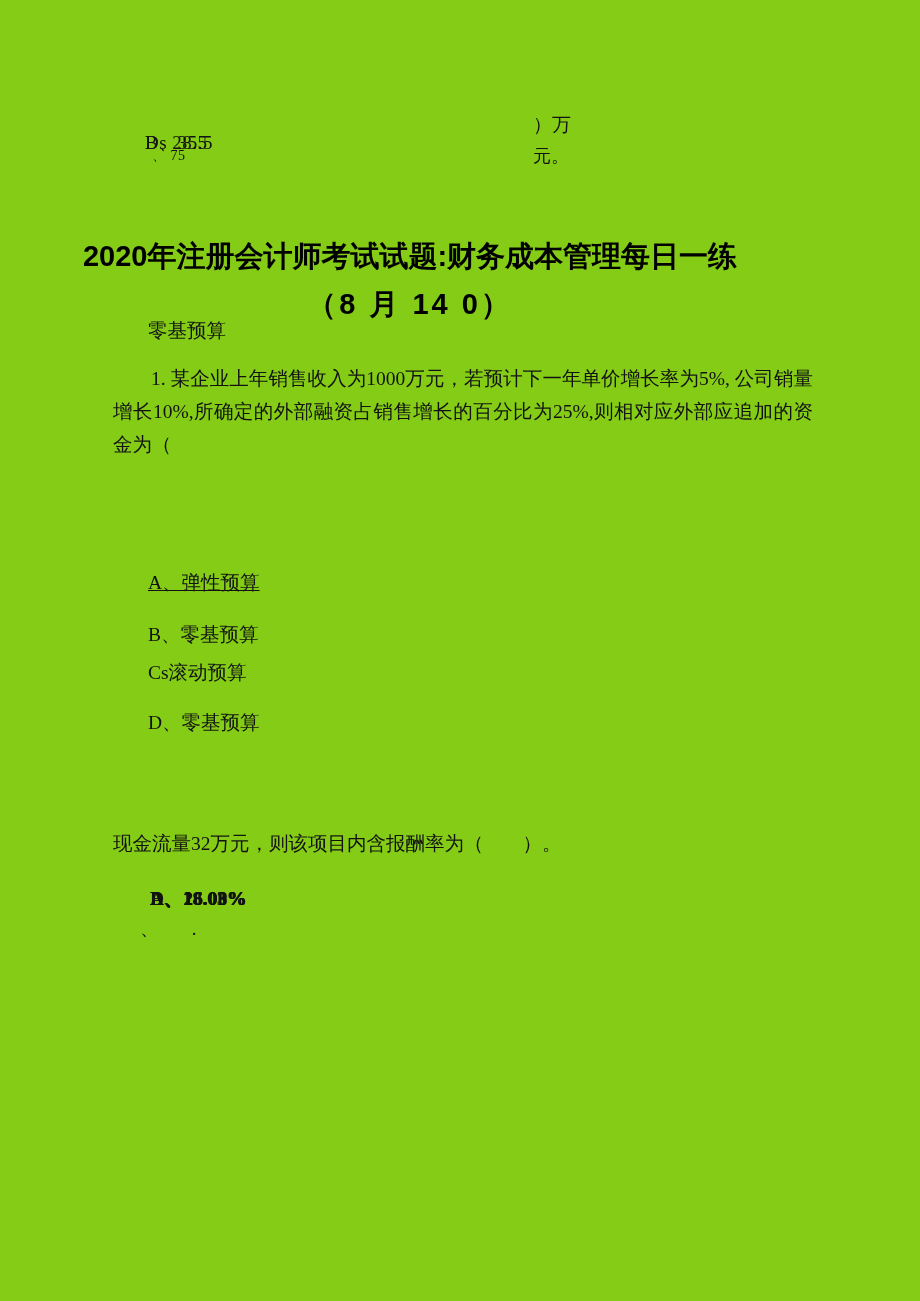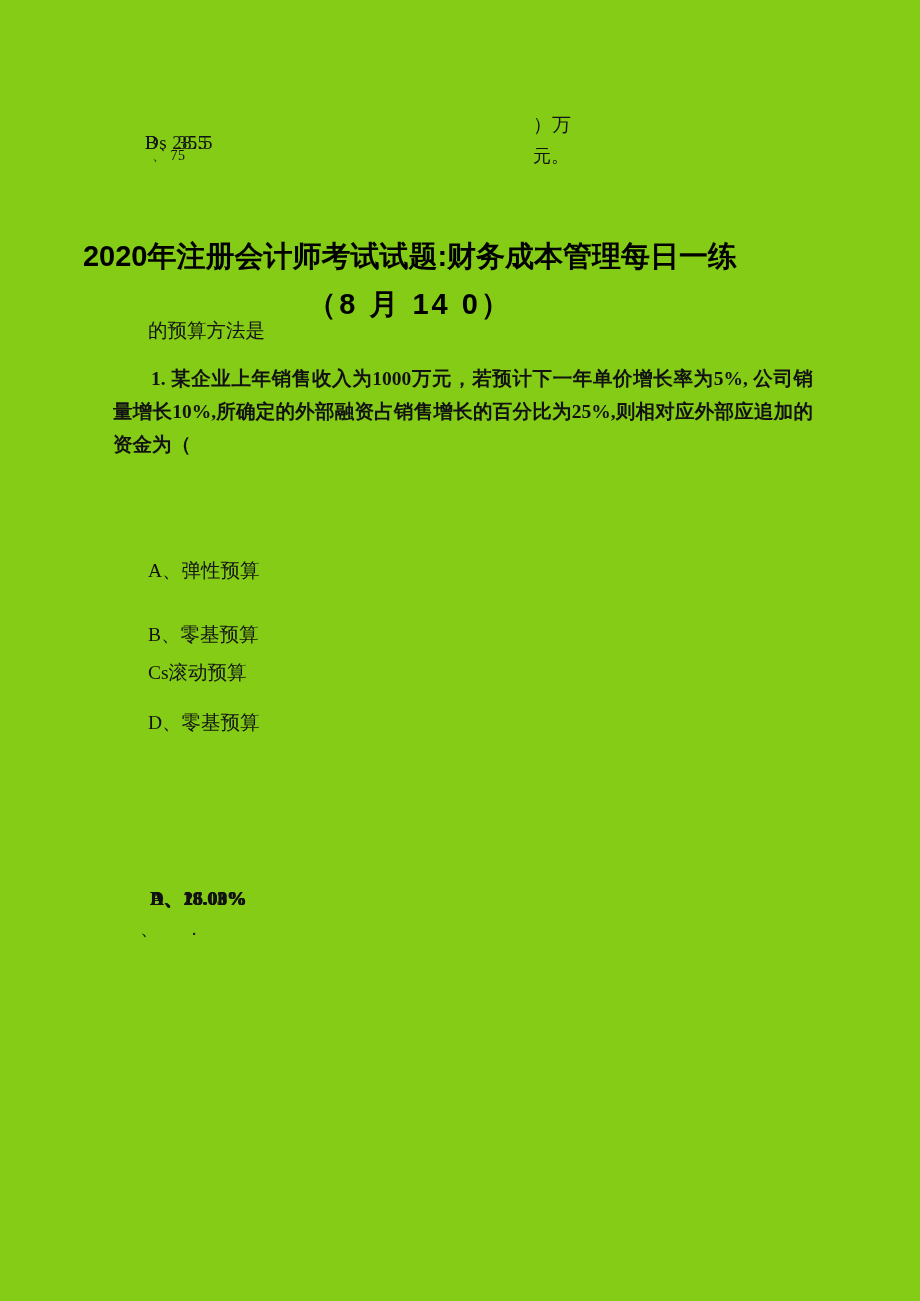--- a/index.html
+++ b/index.html
@@ -82,40 +82,40 @@
   
   .para {
     position: absolute;
     left: 113px;
     width: 700px;
     font-size: 19.5px;
     line-height: 33px;
     color: #121212;
     text-align: justify;
   }
-  .indent { text-indent: 38px; font-weight: bold; }
+  .indent { text-indent: 38px; }
 
   .sec-heading {
     position: absolute;
     left: 148px;
     top: 316px;
     font-size: 19.5px;
     line-height: 30px;
   }
 
   .q1 { top: 362px; }
   .q2 { top: 490px; }
 
   .opt {
     position: absolute;
     left: 148px;
     font-size: 19.5px;
     line-height: 30px;
   }
-  .optA { top: 556px; }
+  .optA { top: 568px; text-decoration: underline; }
   .optB { top: 620px; }
   .optC { top: 658px; }
   .optD { top: 708px; }
 
   .q3 { top: 763px; }
   .q3b {
     position: absolute;
     left: 113px;
     top: 827px;
     width: 740px;
@@ -171,30 +171,31 @@
   <div class="frag-row frag-second">
     <div class="left">、 75</div>
     <div class="right">元。</div>
   </div>
 
   <div class="title">
     <span>2020年注册会计师考试试题:财务成本管理每日一练</span>
     <span class="line2">（8 月 14 0）</span>
   </div>
 
-  <div class="sec-heading">的预算方法是</div>
+  <div class="sec-heading">零基预算</div>
 
   <div class="para indent q1">1. 某企业上年销售收入为1000万元，若预计下一年单价增长率为5%, 公司销量增长10%,所确定的外部融资占销售增长的百分比为25%,则相对应外部应追加的资金为（</div>
 
 
   <div class="opt optA">A、弹性预算</div>
   <div class="opt optB">B、零基预算</div>
   <div class="opt optC">Cs滚动预算</div>
   <div class="opt optD">D、零基预算</div>
 
+  <div class="q3b">现金流量32万元，则该项目内含报酬率为（　　）。</div>
 
   <div class="ans-row">
     <span class="stack">
       <span>A、16.08%</span>
       <span>B、18.03%</span>
       <span>D、26.00%</span>
     </span>
   </div>
   <div class="ans-tail">、 .</div>
 

